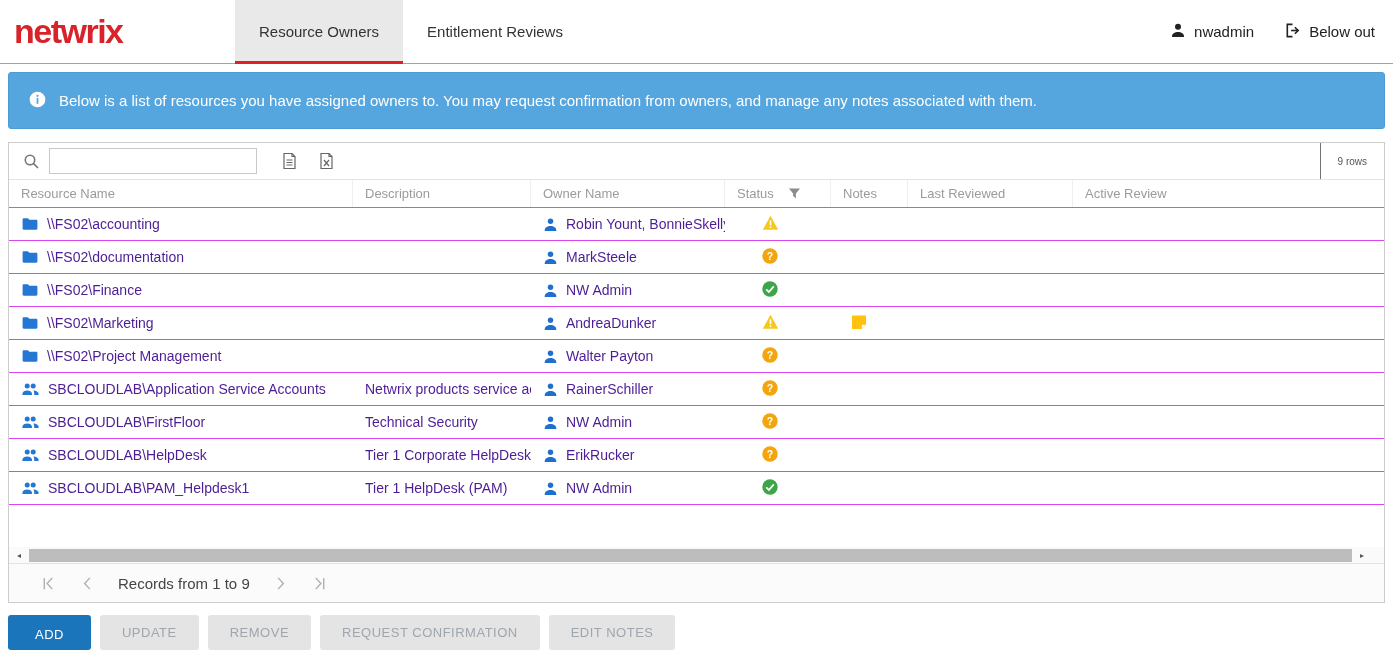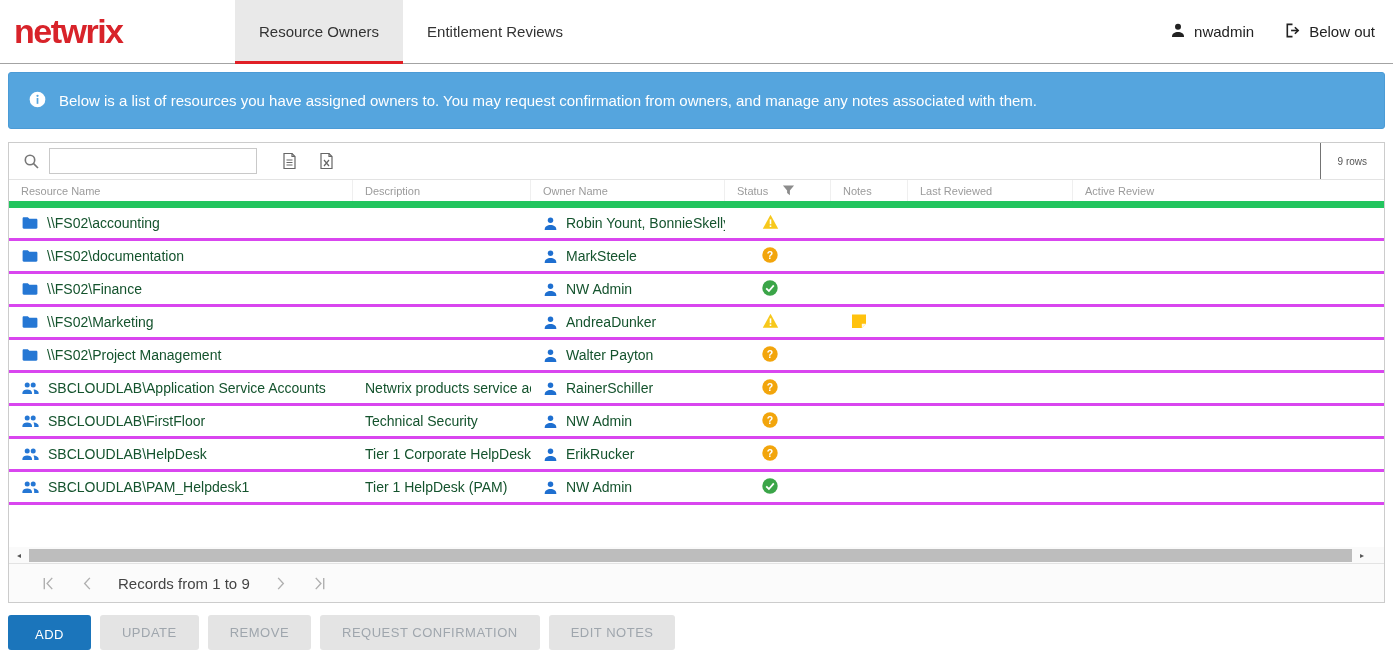--- a/index.html
+++ b/index.html
@@ -31,25 +31,25 @@
   .tool-icons span { display:flex; cursor:pointer; }
   .rows-count { margin-left:auto; height:100%; display:flex; align-items:center; padding:0 17px; border-left:1px solid #737373; font-size:10px; color:#555; }
   
   .c-resource { width:344px; flex:none; }
   .c-desc     { width:178px; flex:none; }
   .c-owner    { width:194px; flex:none; }
   .c-status   { width:106px; flex:none; }
   .c-notes    { width:77px;  flex:none; }
   .c-reviewed { width:165px; flex:none; }
   .c-active   { flex:1; }
-  .thead { display:flex; height:28px; border-bottom:7px solid #22c55e; color:#9b9b9b; font-size:11px; }
+  .thead { display:flex; height:28px; border-bottom:1px solid #22c55e; color:#9b9b9b; font-size:13px; }
   .th { display:flex; align-items:center; padding-left:12px; height:100%; border-right:1px solid #efefef; cursor:pointer; white-space:nowrap; overflow:hidden; }
   .th.c-active { border-right:none; }
   .th .funnel { margin-left:14px; display:flex; }
-  .trow { display:flex; height:33px; border-bottom:3px solid #d946ef; font-size:14px; color:#14532d; cursor:pointer; background:#fff; }
+  .trow { display:flex; height:33px; border-bottom:1px solid #d946ef; font-size:14px; color:#4c1d95; cursor:pointer; background:#fff; }
   .cell { display:flex; align-items:center; padding-left:12px; height:100%; white-space:nowrap; overflow:hidden; }
   .cell.c-resource { padding-left:13px; }
   .cell.c-resource .ricon { margin-right:9px; flex:none; display:flex; }
   .cell.c-owner .picon { margin-right:8px; flex:none; display:flex; }
   .cell.c-status { padding-left:37px; }
   .cell.c-notes { padding-left:20px; }
   .filler { height:42px; background:#fff; }
   
   .hscroll { height:17px; display:flex; align-items:center; background:#fafafa; border-bottom:1px solid #e3e3e3; padding:0 14px 0 2px; }
   .hs-arrow { flex:none; width:16px; font-size:8px; color:#555; text-align:center; line-height:17px; cursor:pointer; user-select:none; }

